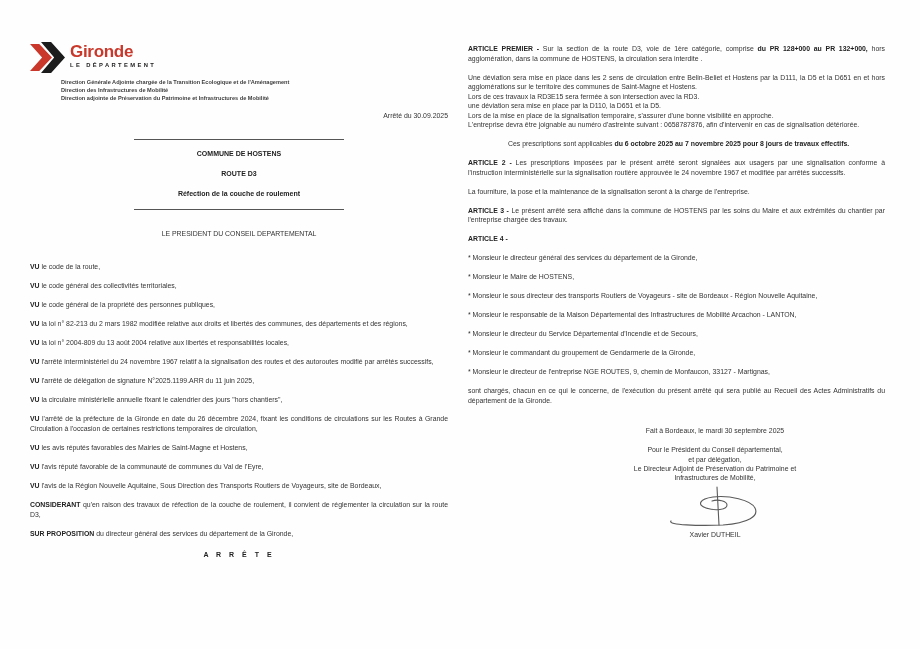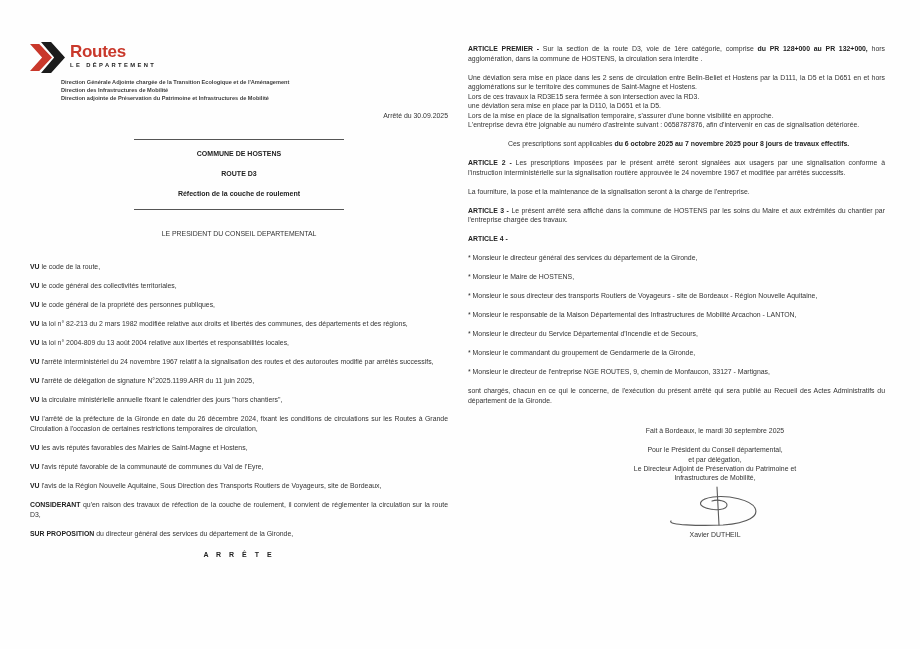--- a/index.html
+++ b/index.html
@@ -60,21 +60,21 @@
 <div class="page">
 
   <div class="col-left">
 
     <div class="logo-row">
       <span class="chevrons">
         <span class="chv red"></span>
         <span class="chv black"></span>
       </span>
       <span class="logo-text">
-        <div class="brand">Routes</div>
+        <div class="brand">Gironde</div>
         <div class="tagline">LE DÉPARTEMENT</div>
       </span>
     </div>
 
     <div class="direction-lines">
       <div>Direction Générale Adjointe chargée de la Transition Ecologique et de l'Aménagement</div>
       <div>Direction des Infrastructures de Mobilité</div>
       <div>Direction adjointe de Préservation du Patrimoine et Infrastructures de Mobilité</div>
     </div>
 

